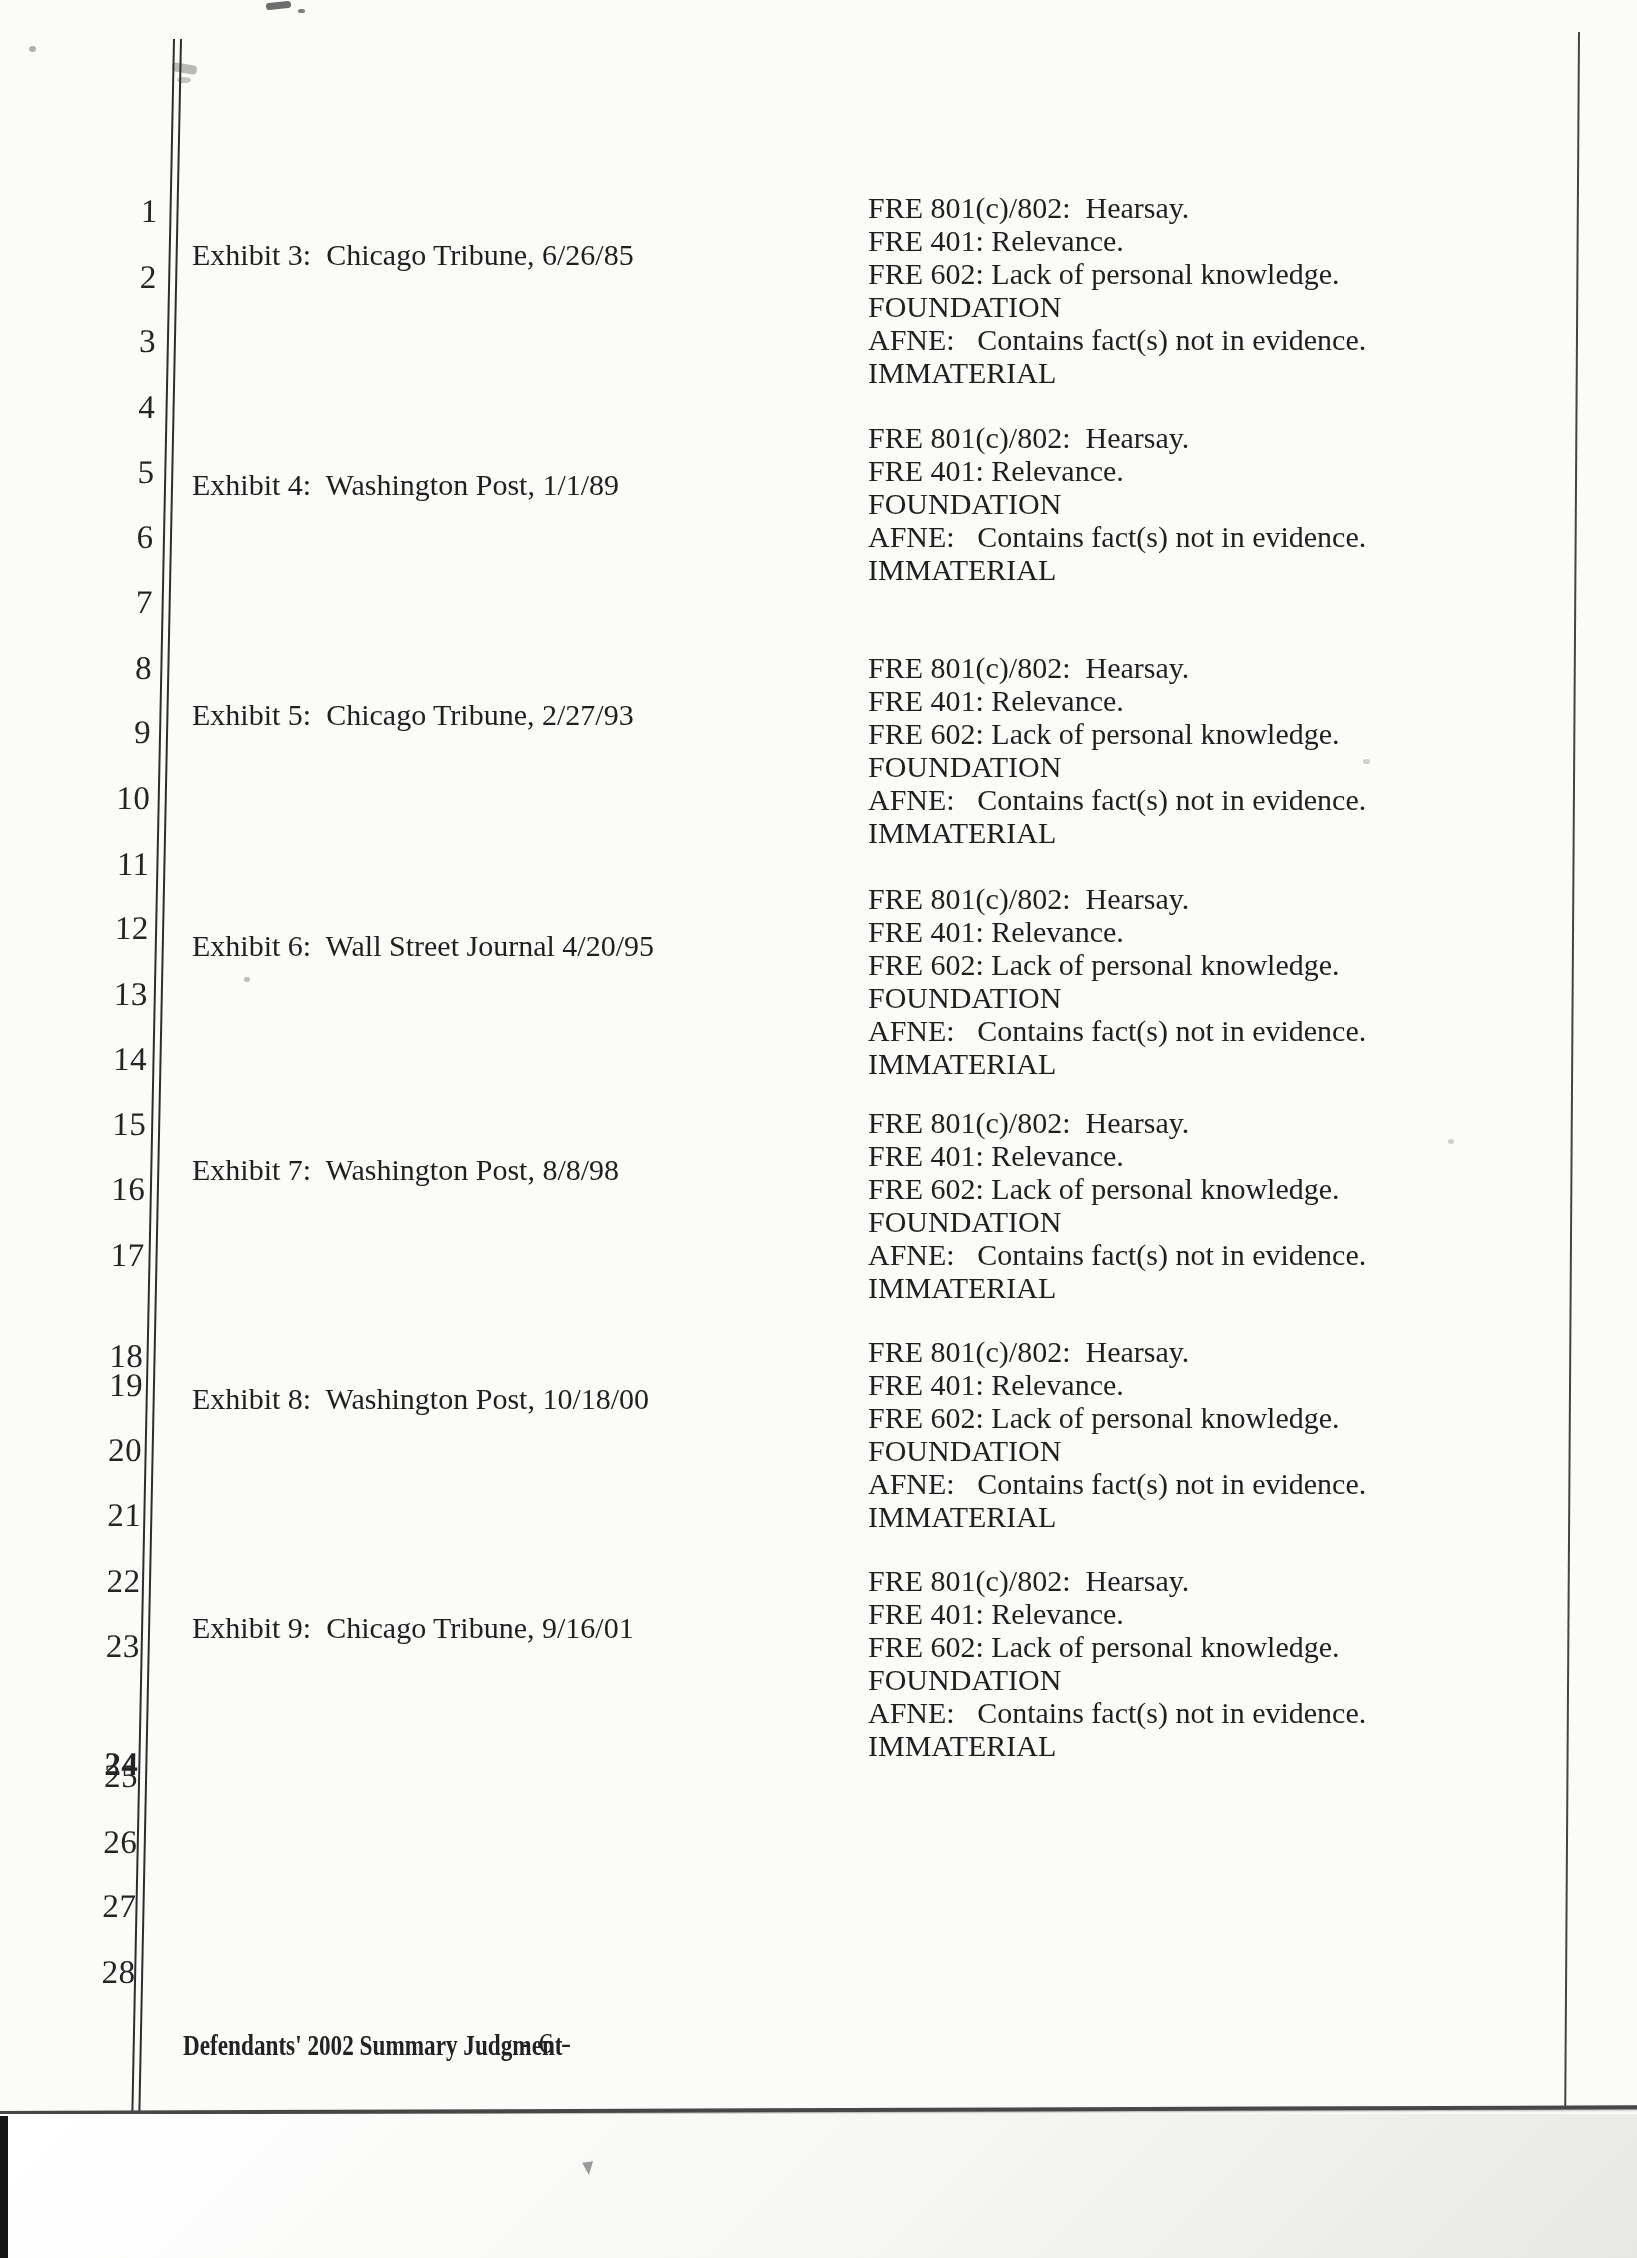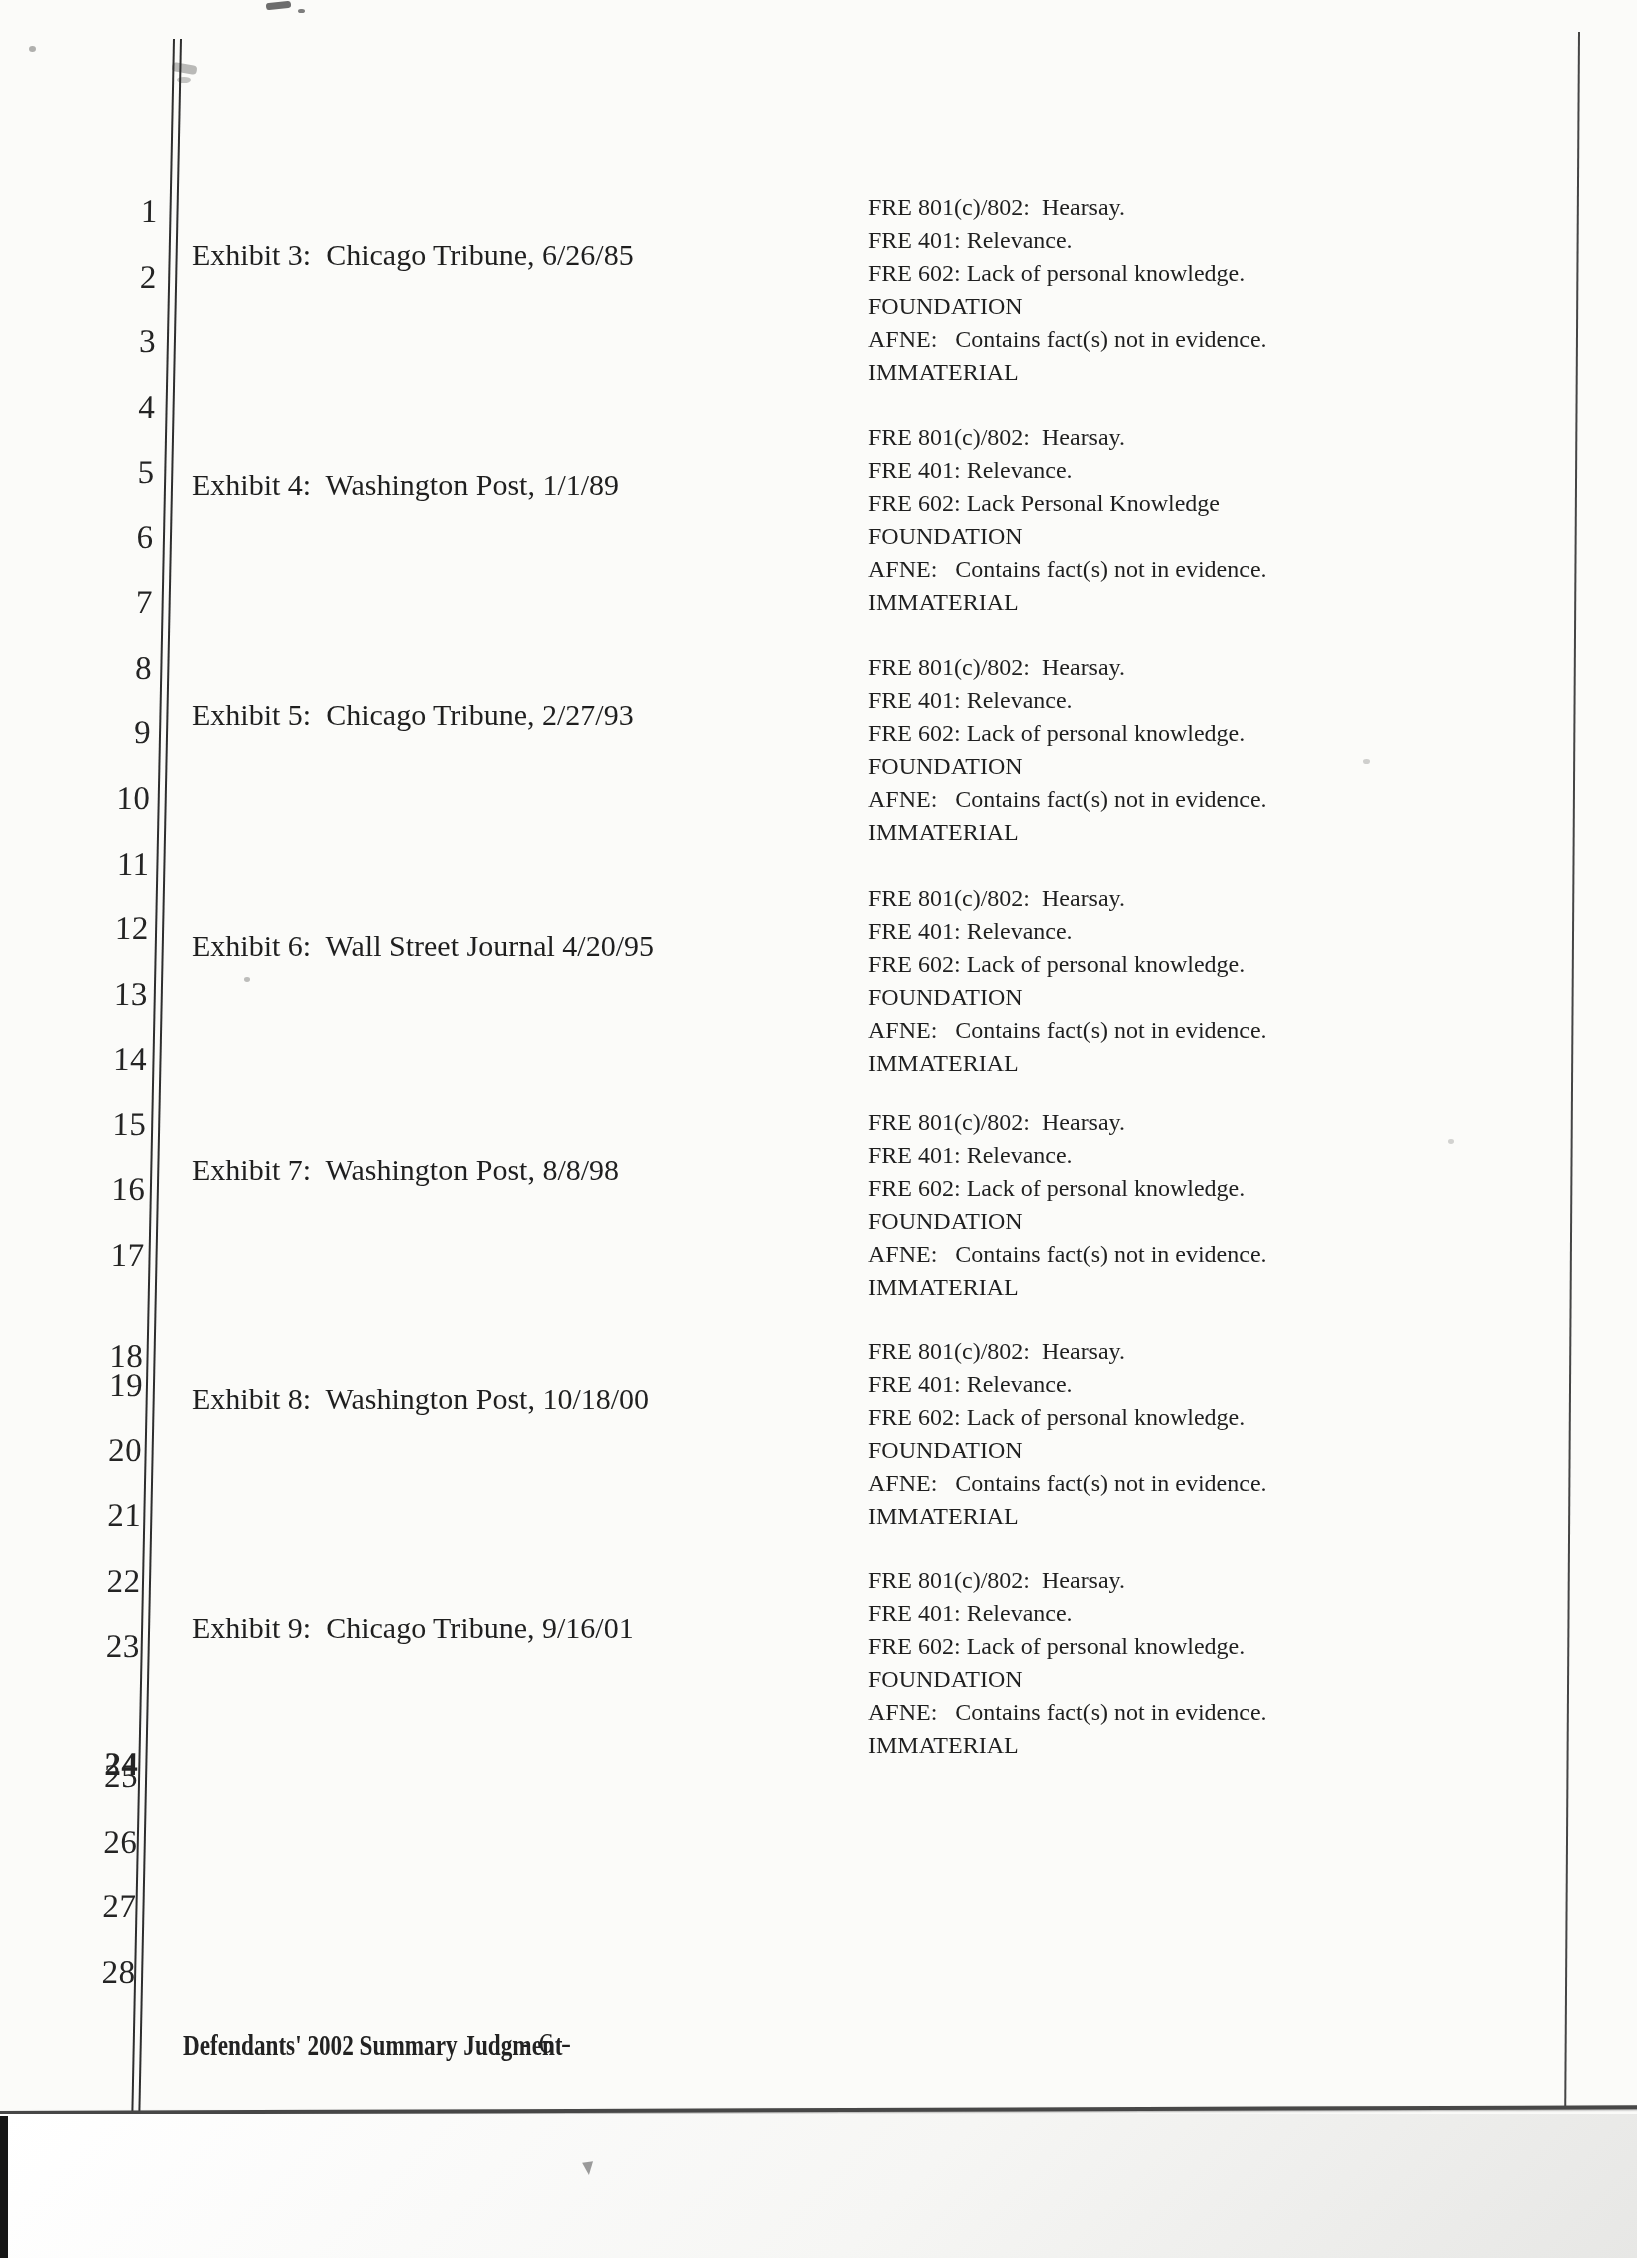--- a/index.html
+++ b/index.html
@@ -34,21 +34,21 @@
     letter-spacing:0.5px;color:#242424;
   }
   
   .row{position:absolute;left:0;top:0;width:1545px;}
   .exhibit-label{
     position:absolute;left:192px;top:0;
     font-size:30px;line-height:33px;white-space:pre;color:#1f1f1f;margin-top:47px;
   }
   .objections{position:absolute;left:868px;top:0;}
   .objection-line{
-    font-size:24px;line-height:33px;white-space:pre;color:#1f1f1f;
+    font-size:30px;line-height:33px;white-space:pre;color:#1f1f1f;
   }
   
   .footer{
     position:absolute;left:183px;top:1975px;
     font-size:29px;line-height:28px;font-weight:bold;
     transform:scaleX(0.8);transform-origin:top left;
     color:#222222;white-space:pre;
   }
   .pagenum{
     position:absolute;left:521px;top:2026px;
@@ -141,21 +141,20 @@
           <div class="objection-line">FOUNDATION</div>
           <div class="objection-line">AFNE:   Contains fact(s) not in evidence.</div>
           <div class="objection-line">IMMATERIAL</div>
         </div>
       </div>
       <div class="row" style="top: 421px;">
         <span class="exhibit-label">Exhibit 4:  Washington Post, 1/1/89</span>
         <div class="objections">
           <div class="objection-line">FRE 801(c)/802:  Hearsay.</div>
           <div class="objection-line">FRE 401: Relevance.</div>
-          <div class="objection-line">FRE 602: Lack Personal Knowledge</div>
           <div class="objection-line">FOUNDATION</div>
           <div class="objection-line">AFNE:   Contains fact(s) not in evidence.</div>
           <div class="objection-line">IMMATERIAL</div>
         </div>
       </div>
       <div class="row" style="top: 651px;">
         <span class="exhibit-label">Exhibit 5:  Chicago Tribune, 2/27/93</span>
         <div class="objections">
           <div class="objection-line">FRE 801(c)/802:  Hearsay.</div>
           <div class="objection-line">FRE 401: Relevance.</div>

